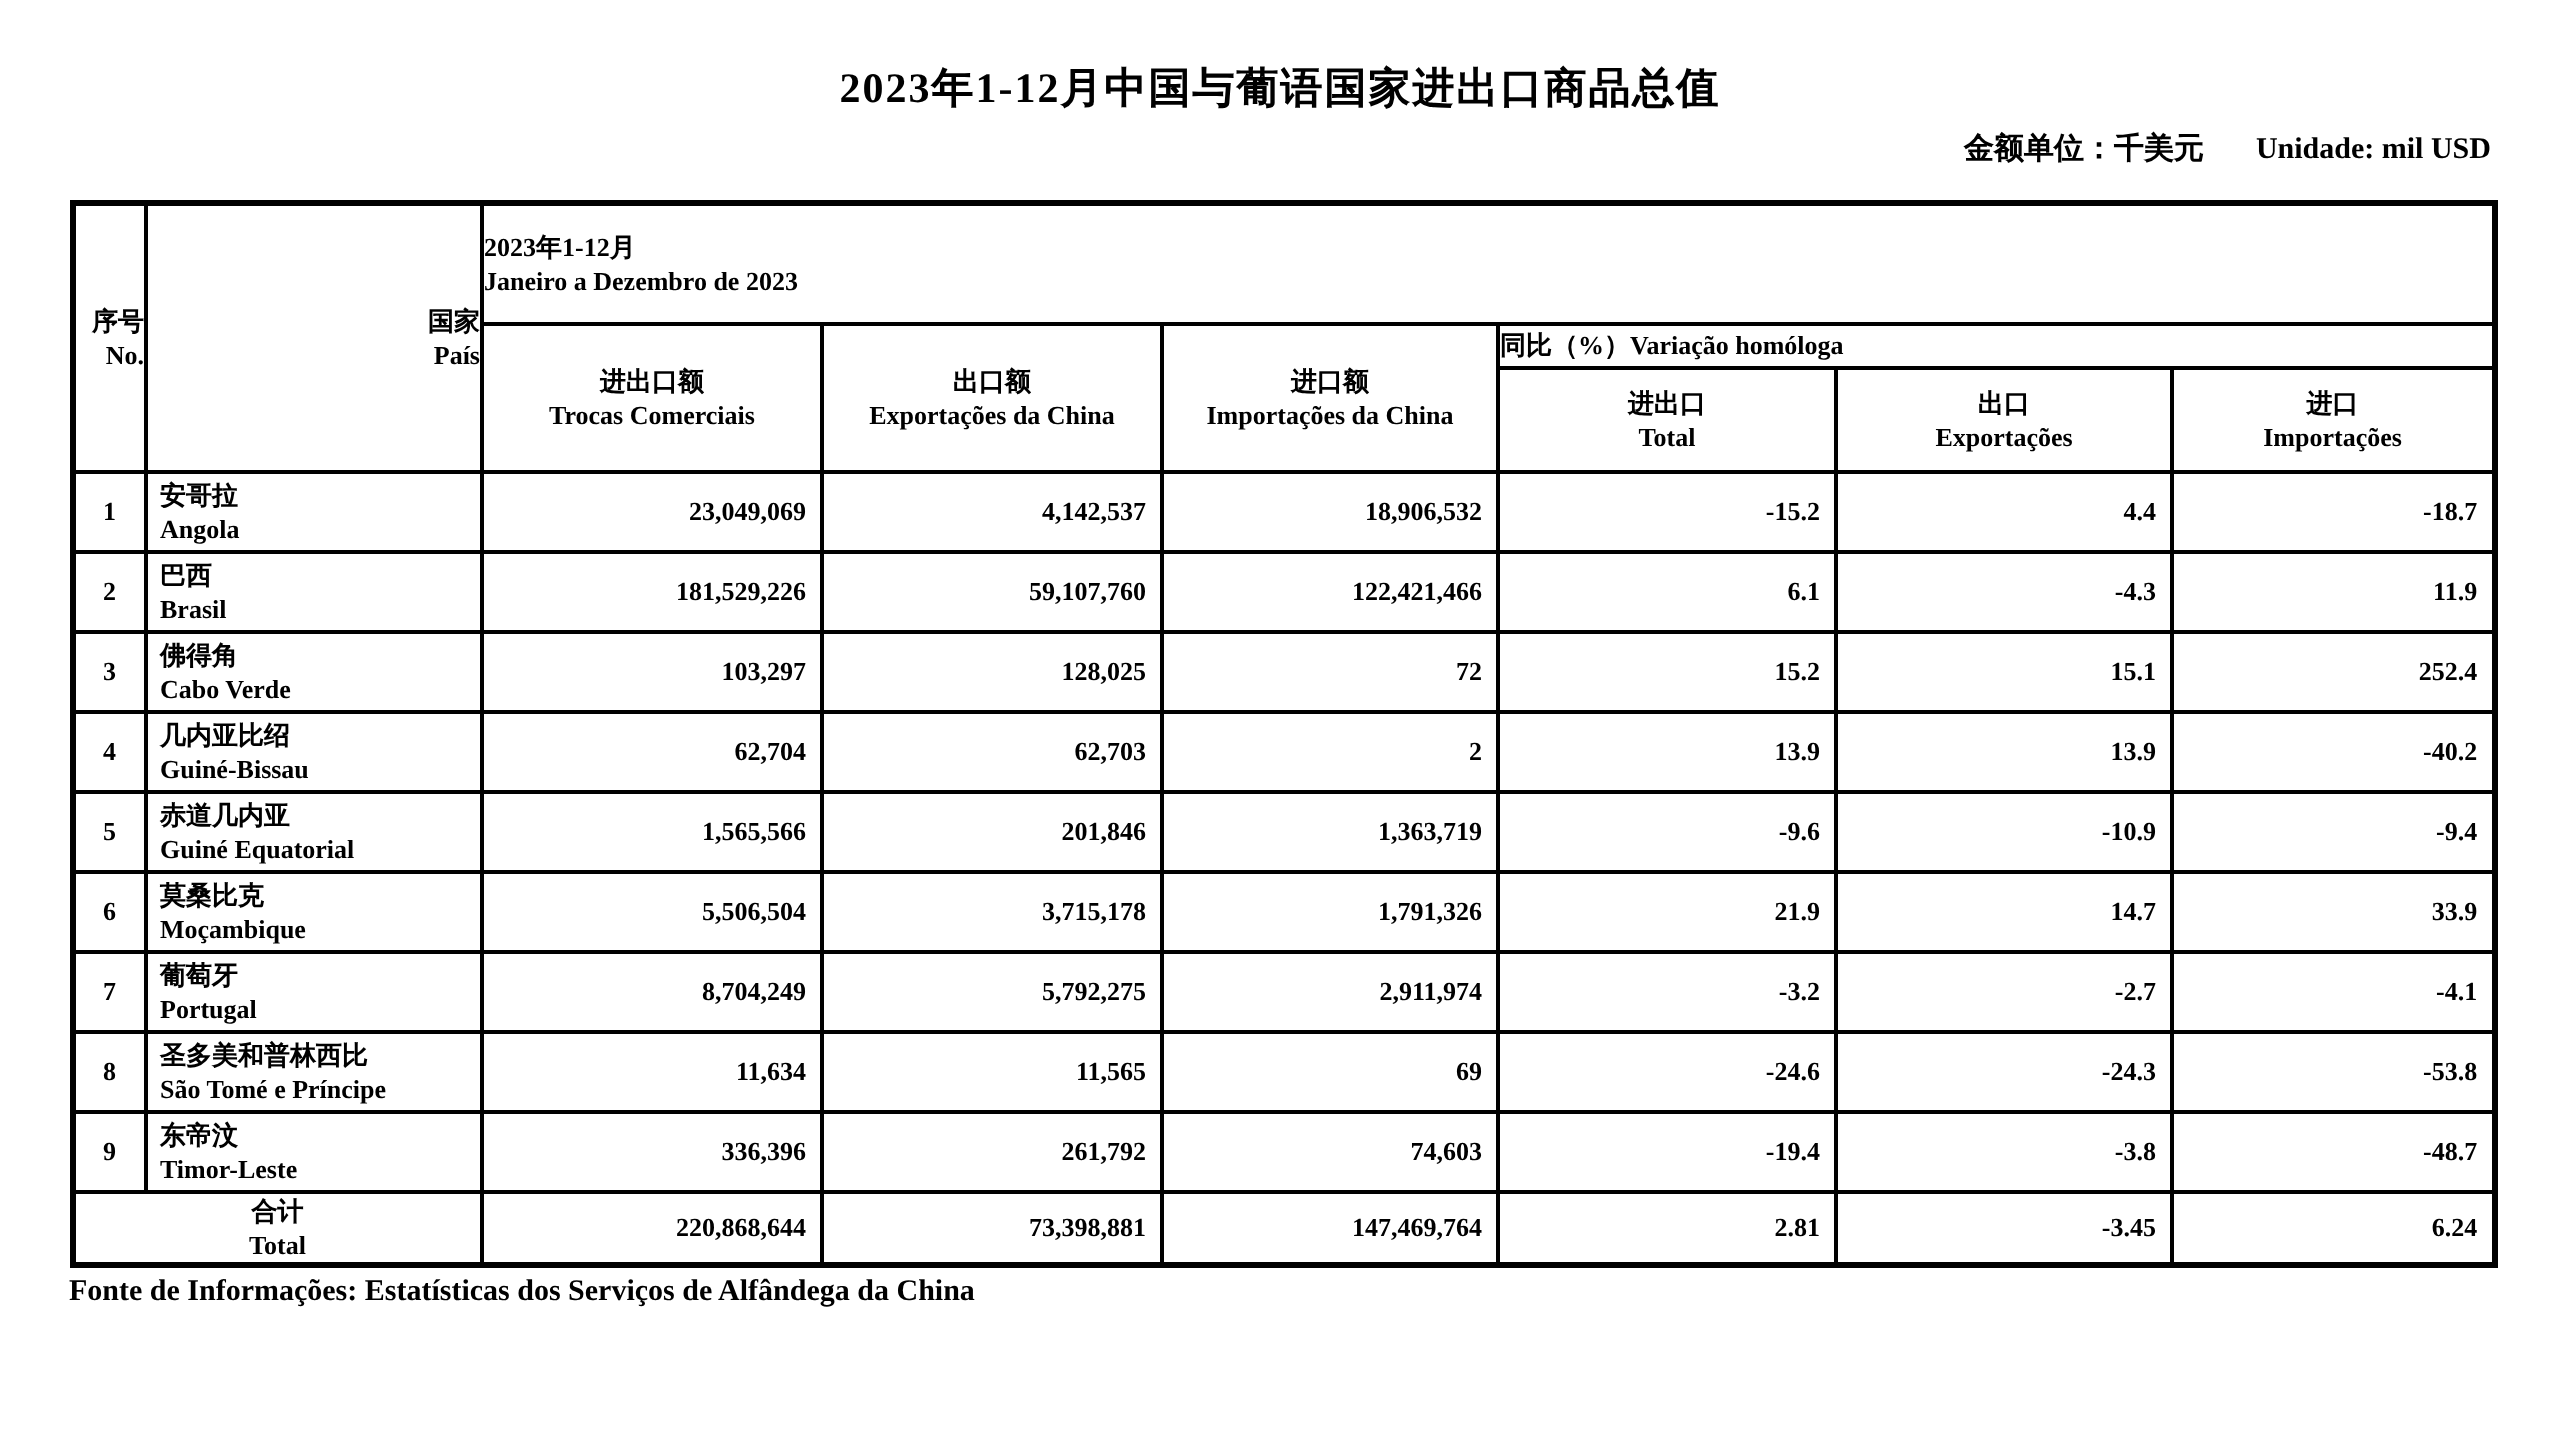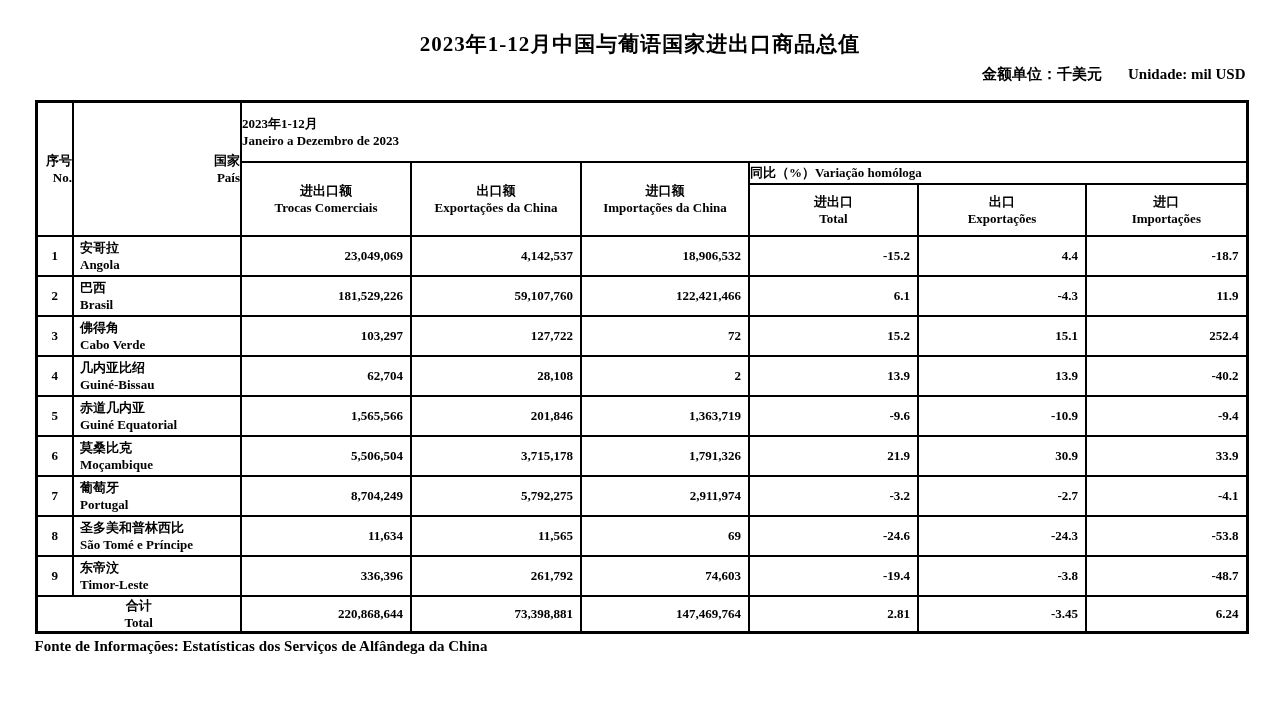--- a/index.html
+++ b/index.html
@@ -169,34 +169,34 @@
             <td class="c-num">-4.3</td>
             <td class="c-num">11.9</td>
           </tr>
           <tr class="data-row">
             <td class="c-center no-cell">3</td>
             <td class="c-country">
               <div>佛得角</div>
               <div>Cabo Verde</div>
             </td>
             <td class="c-num">103,297</td>
-            <td class="c-num">127,722</td>
+            <td class="c-num">128,025</td>
             <td class="c-num">72</td>
             <td class="c-num">15.2</td>
             <td class="c-num">15.1</td>
             <td class="c-num">252.4</td>
           </tr>
           <tr class="data-row">
             <td class="c-center no-cell">4</td>
             <td class="c-country">
               <div>几内亚比绍</div>
               <div>Guiné-Bissau</div>
             </td>
             <td class="c-num">62,704</td>
-            <td class="c-num">28,108</td>
+            <td class="c-num">62,703</td>
             <td class="c-num">2</td>
             <td class="c-num">13.9</td>
             <td class="c-num">13.9</td>
             <td class="c-num">-40.2</td>
           </tr>
           <tr class="data-row">
             <td class="c-center no-cell">5</td>
             <td class="c-country">
               <div>赤道几内亚</div>
               <div>Guiné Equatorial</div>
@@ -211,21 +211,21 @@
           <tr class="data-row">
             <td class="c-center no-cell">6</td>
             <td class="c-country">
               <div>莫桑比克</div>
               <div>Moçambique</div>
             </td>
             <td class="c-num">5,506,504</td>
             <td class="c-num">3,715,178</td>
             <td class="c-num">1,791,326</td>
             <td class="c-num">21.9</td>
-            <td class="c-num">30.9</td>
+            <td class="c-num">14.7</td>
             <td class="c-num">33.9</td>
           </tr>
           <tr class="data-row">
             <td class="c-center no-cell">7</td>
             <td class="c-country">
               <div>葡萄牙</div>
               <div>Portugal</div>
             </td>
             <td class="c-num">8,704,249</td>
             <td class="c-num">5,792,275</td>

